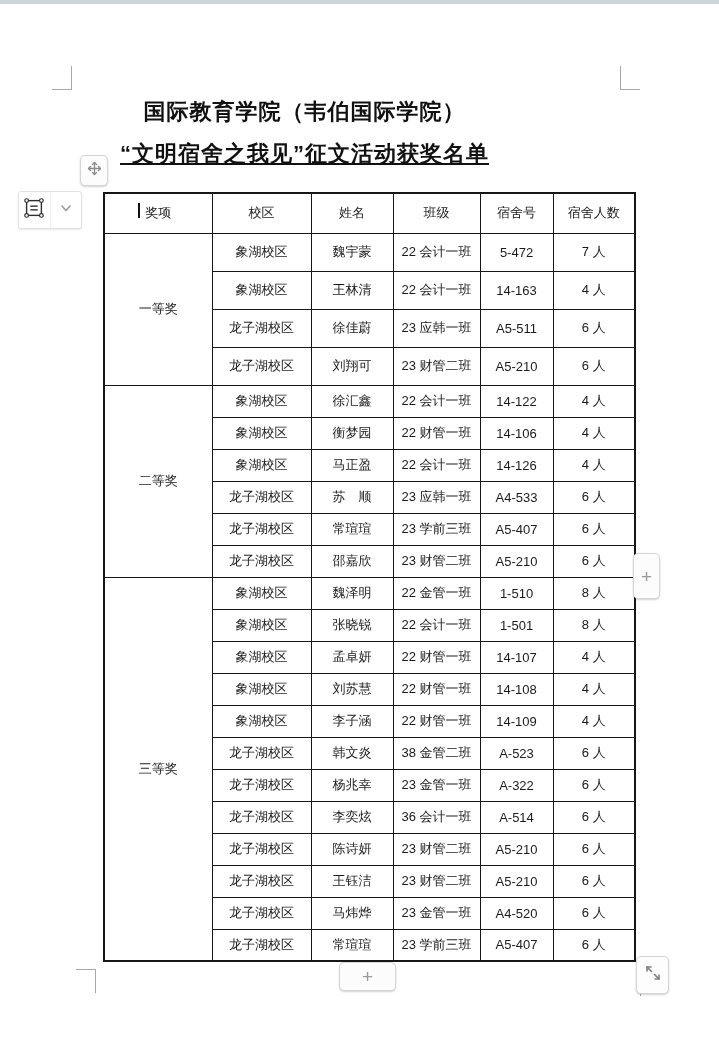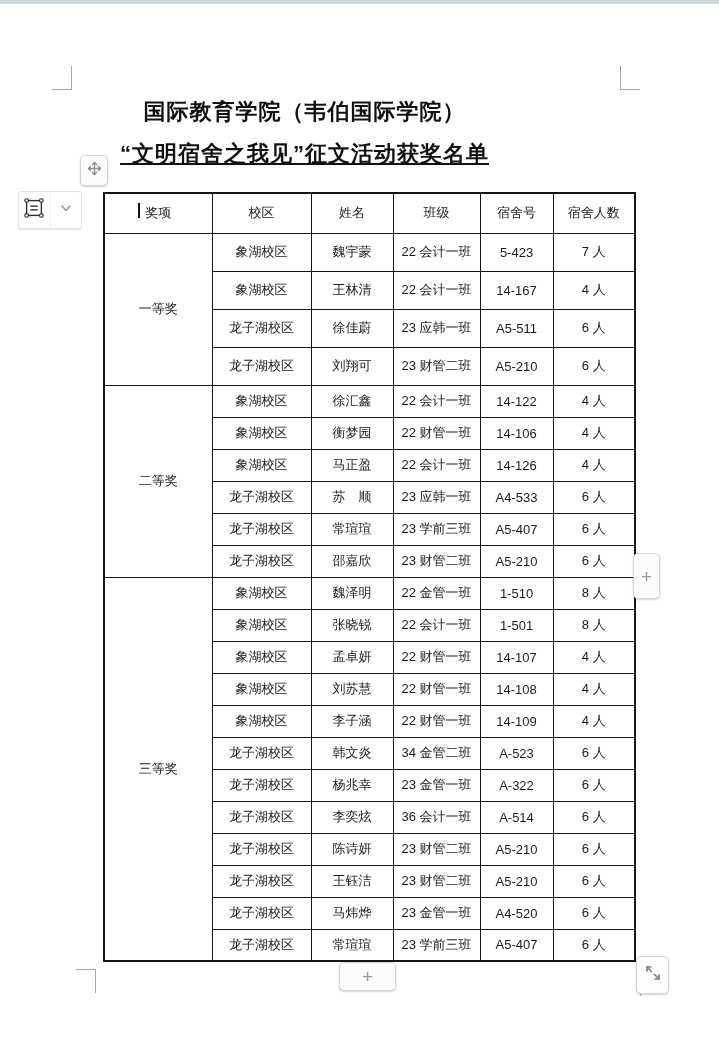--- a/index.html
+++ b/index.html
@@ -144,28 +144,28 @@
         <th>宿舍号</th>
         <th>宿舍人数</th>
       </tr>
   </thead>
   <tbody>
       <tr class="group-0">
         <td rowspan="4">一等奖</td>
         <td>象湖校区</td>
         <td>魏宇蒙</td>
         <td>22 会计一班</td>
-        <td>5-423</td>
+        <td>5-472</td>
         <td>7 人</td>
       </tr>
       <tr class="group-0">
         <td>象湖校区</td>
         <td>王林清</td>
         <td>22 会计一班</td>
-        <td>14-167</td>
+        <td>14-163</td>
         <td>4 人</td>
       </tr>
       <tr class="group-0">
         <td>龙子湖校区</td>
         <td>徐佳蔚</td>
         <td>23 应韩一班</td>
         <td>A5-511</td>
         <td>6 人</td>
       </tr>
       <tr class="group-0">
@@ -250,21 +250,21 @@
       <tr class="group-2">
         <td>象湖校区</td>
         <td>李子涵</td>
         <td>22 财管一班</td>
         <td>14-109</td>
         <td>4 人</td>
       </tr>
       <tr class="group-2">
         <td>龙子湖校区</td>
         <td>韩文炎</td>
-        <td>34 金管二班</td>
+        <td>38 金管二班</td>
         <td>A-523</td>
         <td>6 人</td>
       </tr>
       <tr class="group-2">
         <td>龙子湖校区</td>
         <td>杨兆幸</td>
         <td>23 金管一班</td>
         <td>A-322</td>
         <td>6 人</td>
       </tr>

